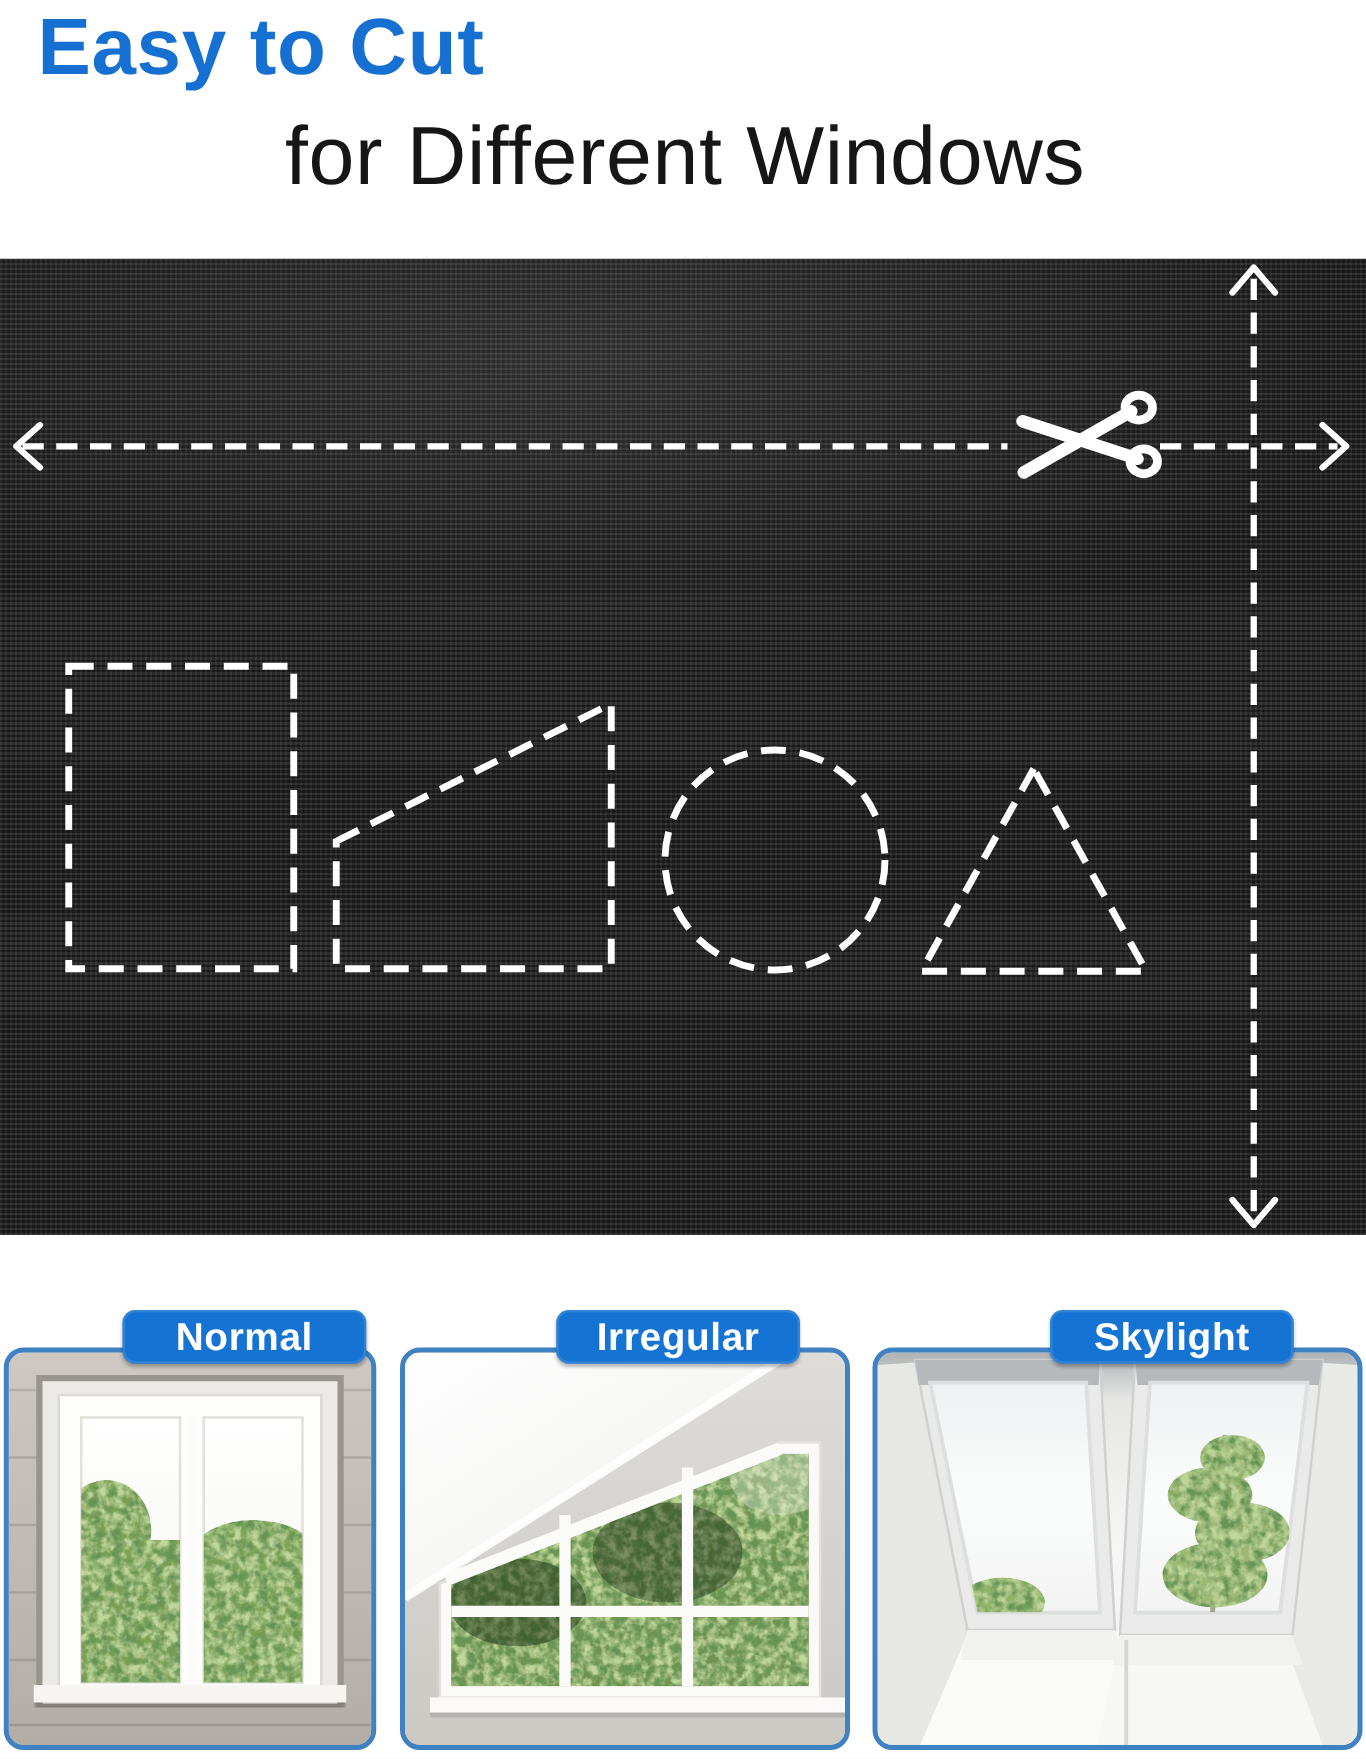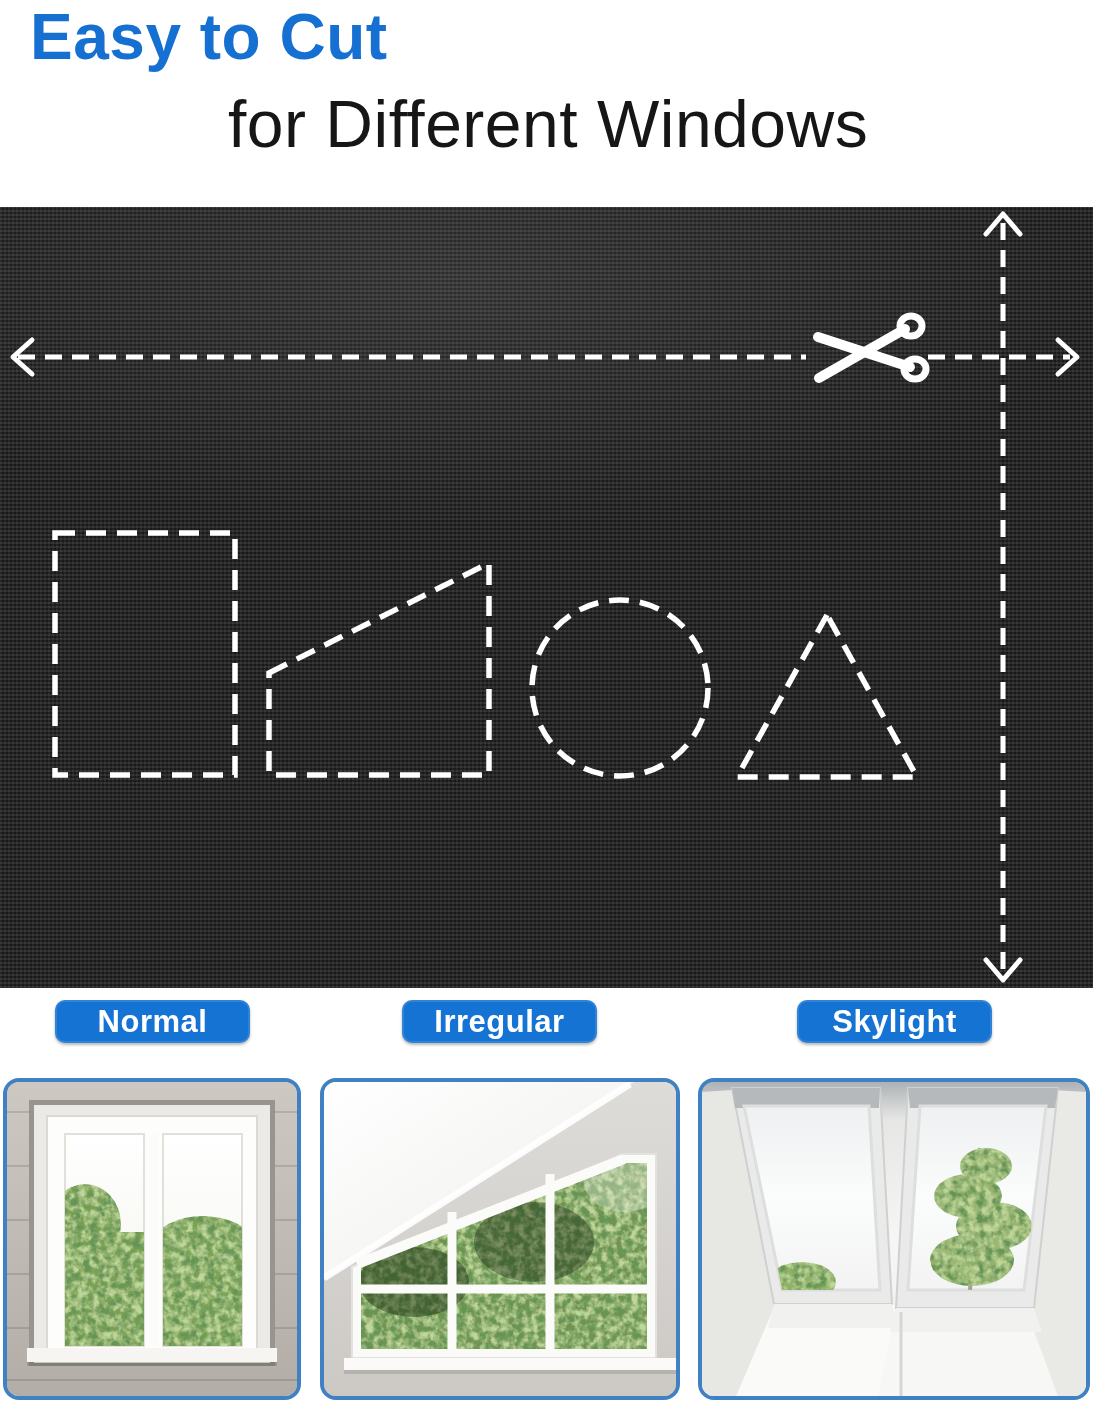--- a/index.html
+++ b/index.html
@@ -17,23 +17,23 @@
       repeating-linear-gradient(0deg, rgba(255,255,255,.055) 0 2px, rgba(0,0,0,.20) 2px 4px),
       repeating-linear-gradient(90deg, rgba(255,255,255,.045) 0 2px, rgba(0,0,0,.14) 2px 4px);}
   .fabric svg{position:absolute;left:0;top:0;}
   
   .card{position:absolute;top:1078px;height:322px;border:4px solid #3f81c3;border-radius:16px;
         background:#cfccc7;overflow:hidden;box-sizing:border-box;}
   .card svg{display:block;}
   .card1{left:3px;width:298px;}
   .card2{left:320px;width:360px;}
   .card3{left:698px;width:392px;}
-  .pill{position:absolute;top:1000px;width:195px;height:43px;background:#1473d3;border-radius:10px;
+  .pill{position:absolute;top:1048px;width:195px;height:43px;background:#1473d3;border-radius:10px;
         box-shadow:0 2px 3px rgba(0,0,0,.28), inset 0 0 0 2px rgba(255,255,255,.12);
-        display:flex;align-items:center;justify-content:center;z-index:5;}
+        display:flex;align-items:center;justify-content:center;z-index:5;margin-left:43px;}
   .pill span{color:#ffffff;font-size:31px;font-weight:bold;letter-spacing:.5px;}
   .pill1{left:55px;} .pill2{left:402px;} .pill3{left:797px;}
 </style>
 </head>
 <body>
 
 <div class="page">
 
   <div>
     <div class="title1">Easy to Cut</div>

